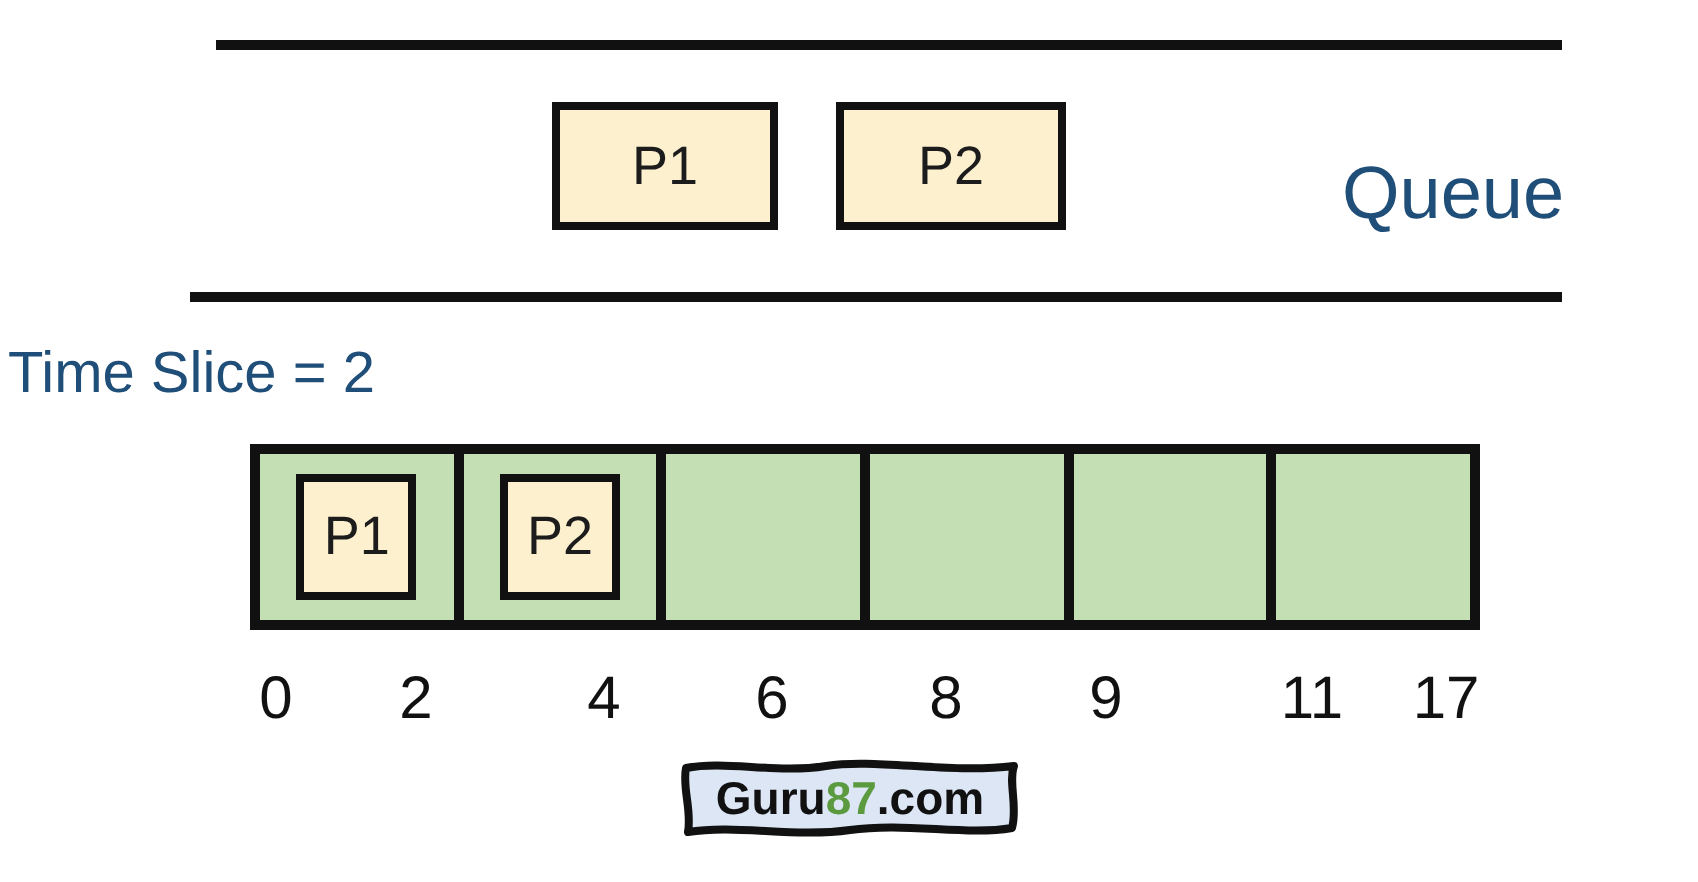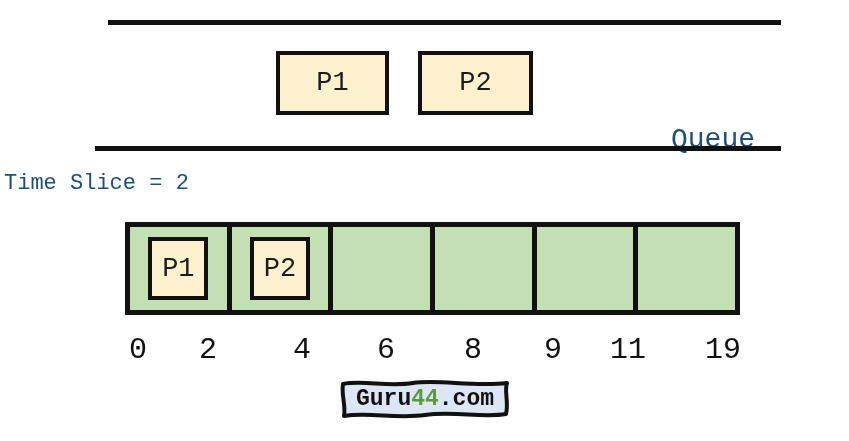--- a/index.html
+++ b/index.html
@@ -2,21 +2,21 @@
 <html><head>
 <meta charset="utf-8">
 <style>
   html, body { margin: 0; padding: 0; background: #ffffff; }
   .canvas {
     position: relative;
     width: 781px;
     height: 441px;
     background: #ffffff;
     overflow: hidden;
-    font-family: Liberation Mono, monospace;
+    font-family: Liberation Sans, sans-serif;
     color: #151515;
   }
   .hline { position: absolute; height: 5px; background: #111111; }
   .hline-top { left: 108px; top: 20px; width: 700px; }
   .hline-bottom { left: 95px; top: 146px; width: 702px; }
 
   .qbox {
     position: absolute;
     top: 51px;
     height: 64px;
@@ -29,30 +29,29 @@
     font-size: 27px;
     color: #1c1c1c;
   }
   .qbox-p1 { left: 276px; width: 113px; }
   .qbox-p2 { left: 418px; width: 115px; }
 
   .queue-label {
     position: absolute;
     left: 671px;
     top: 76px;
-    font-size: 28px;
+    font-size: 37px;
     color: #1F4E79;
-    margin-top: 48px;
   }
 
   .time-slice {
     position: absolute;
     left: 4px;
     top: 171px;
-    font-size: 22px;
+    font-size: 29px;
     color: #1F4E79;
   }
 
   .timeline {
     position: absolute;
     left: 125px;
     top: 222px;
     width: 615px;
     height: 93px;
     background: #111111;
@@ -142,33 +141,33 @@
     <div class="cell"></div>
     <div class="cell"></div>
   </div>
 
   <span class="tick" style="left:138px">0</span>
   <span class="tick" style="left:208px">2</span>
   <span class="tick" style="left:302px">4</span>
   <span class="tick" style="left:386px">6</span>
   <span class="tick" style="left:473px">8</span>
   <span class="tick" style="left:553px">9</span>
-  <span class="tick" style="left:628px">11</span>
-  <span class="tick" style="left:723px">19</span>
+  <span class="tick" style="left:656px">11</span>
+  <span class="tick" style="left:723px">17</span>
 
   <div class="logo">
     <svg width="184" height="48" viewBox="0 0 184 48">
       <path d="M 10 9
                C 30 5, 55 12, 80 8
                C 105 4, 140 12, 174 8
                C 171 16, 176 28, 173 39
                C 150 43, 120 36, 92 40
                C 64 44, 35 37, 11 41
                C 13 30, 8 19, 10 9 Z" fill="#DCE6F5" stroke="#111111" stroke-width="4" stroke-linejoin="round"></path>
     </svg>
     <div class="logo-text">
       <span>Guru</span>
-        <span class="logo-num">44</span>
+        <span class="logo-num">87</span>
         <span>.com</span>
     </div>
   </div>
 
 </div>
 
 </body></html>

